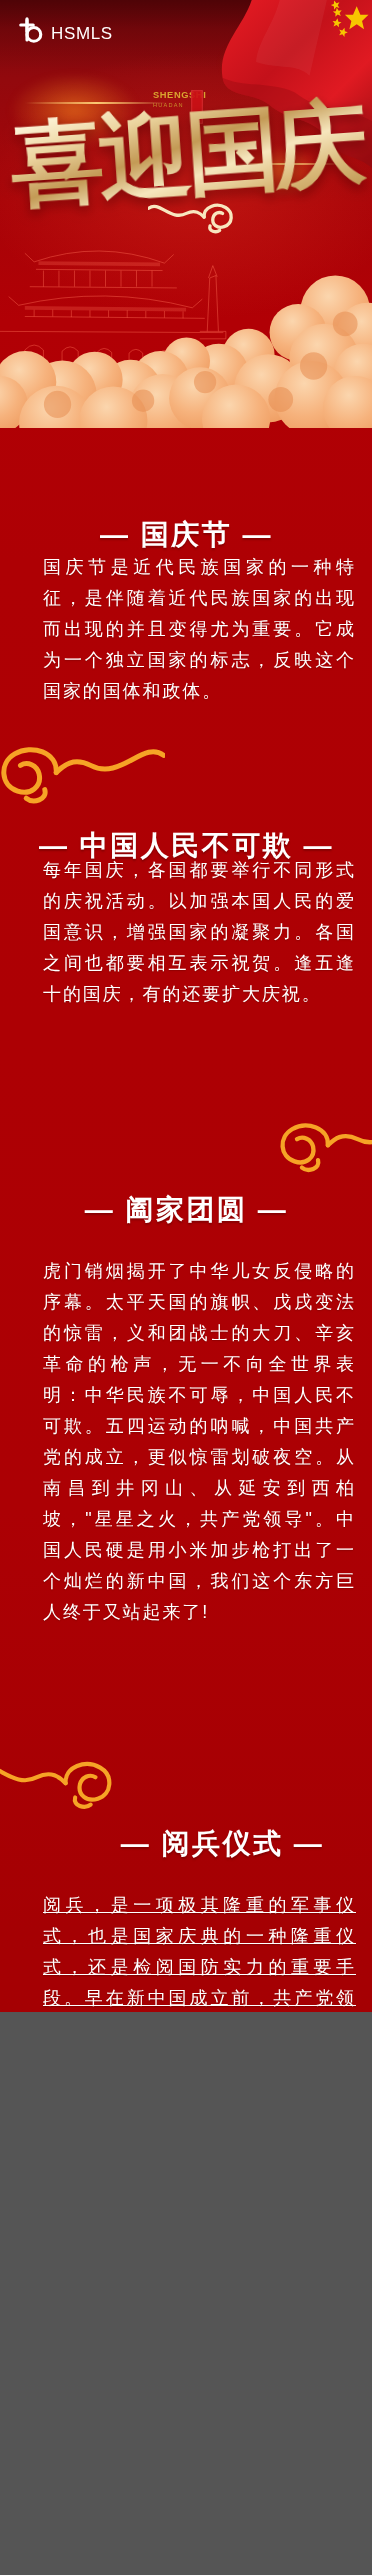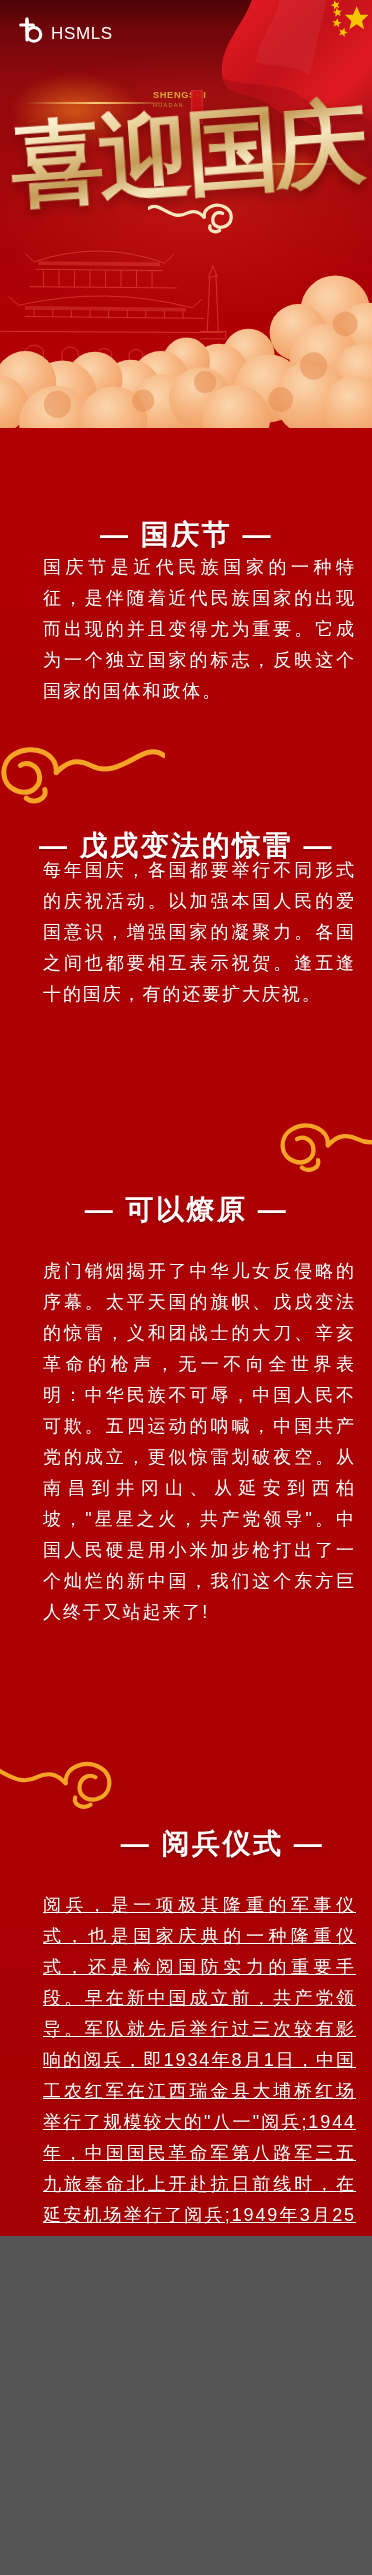--- a/index.html
+++ b/index.html
@@ -1,17 +1,17 @@
 <!DOCTYPE html>
 <html style="font-size:10px"><head>
 <meta charset="utf-8">
 <style>
   html,body{margin:0;padding:0;background:#555;}
   .poster{
-    position:relative;width:373px;height:2236px;margin:0 auto;overflow:hidden;
+    position:relative;width:373px;height:2012px;margin:0 auto;overflow:hidden;
     font-family:"Liberation Sans",sans-serif;
     background:linear-gradient(180deg,#6e070c 0%,#93090d 4%,#a80408 10%,#b10005 16%,#ae0004 28%,#ac0004 75%,#a50003 96%,#a50003 100%);
   }
   
   .vignette{position:absolute;left:0;top:0;width:373px;height:472px;pointer-events:none;
     background:linear-gradient(180deg,rgba(40,0,0,.45) 0%,rgba(60,0,0,.18) 6%,rgba(0,0,0,0) 15%),
       radial-gradient(ellipse 298px 186px at 52% 186px,rgba(238,58,36,.33),rgba(238,58,36,0) 72%);}
   .glow{position:absolute;border-radius:50%;filter:blur(3.7px);pointer-events:none;}
   .g1{left:8.7px;top:73px;width:130px;height:75px;background:radial-gradient(closest-side,rgba(255,145,30,.55),rgba(255,80,20,0));}
   .g2{left:220px;top:34px;width:93px;height:59px;background:radial-gradient(closest-side,rgba(255,140,40,.40),rgba(255,80,20,0));}
@@ -194,30 +194,30 @@
   <section>
     <h2 class="section-title t1">— 国庆节 —</h2>
     <p class="section-body p1">国庆节是近代民族国家的一种特征，是伴随着近代民族国家的出现而出现的并且变得尤为重要。它成为一个独立国家的标志，反映这个国家的国体和政体。</p>
   </section>
 
   <svg class="orn flip orn1" viewBox="0 0 260 110">
       <use href="#swirl"></use>
     </svg>
 
   <section>
-    <h2 class="section-title t2">— 戊戌变法的惊雷 —</h2>
+    <h2 class="section-title t2">— 中国人民不可欺 —</h2>
     <p class="section-body p2">每年国庆，各国都要举行不同形式的庆祝活动。以加强本国人民的爱国意识，增强国家的凝聚力。各国之间也都要相互表示祝贺。逢五逢十的国庆，有的还要扩大庆祝。</p>
   </section>
 
   <svg class="orn flip orn2" viewBox="0 0 260 110">
       <use href="#swirl"></use>
     </svg>
 
   <section>
-    <h2 class="section-title t3">— 可以燎原 —</h2>
+    <h2 class="section-title t3">— 阖家团圆 —</h2>
     <p class="section-body p3">虎门销烟揭开了中华儿女反侵略的序幕。太平天国的旗帜、戊戌变法的惊雷，义和团战士的大刀、辛亥革命的枪声，无一不向全世界表明：中华民族不可辱，中国人民不可欺。五四运动的呐喊，中国共产党的成立，更似惊雷划破夜空。从南昌到井冈山、从延安到西柏坡，"星星之火，共产党领导"。中国人民硬是用小米加步枪打出了一个灿烂的新中国，我们这个东方巨人终于又站起来了!</p>
   </section>
 
   <svg class="orn orn3" viewBox="0 0 260 110">
       <use href="#swirl"></use>
     </svg>
 
   <section>
     <h2 class="section-title t4">— 阅兵仪式 —</h2>
     <p class="section-body p4">阅兵，是一项极其隆重的军事仪式，也是国家庆典的一种隆重仪式，还是检阅国防实力的重要手段。早在新中国成立前，共产党领导。军队就先后举行过三次较有影响的阅兵，即1934年8月1日，中国工农红军在江西瑞金县大埔桥红场举行了规模较大的"八一"阅兵;1944年，中国国民革命军第八路军三五九旅奉命北上开赴抗日前线时，在延安机场举行了阅兵;1949年3月25日，毛泽东、朱德、刘少奇、周恩来等中央领导同志从河北西柏坡抵达北平时，在西苑机场举行了隆重的阅兵仪式。</p>

